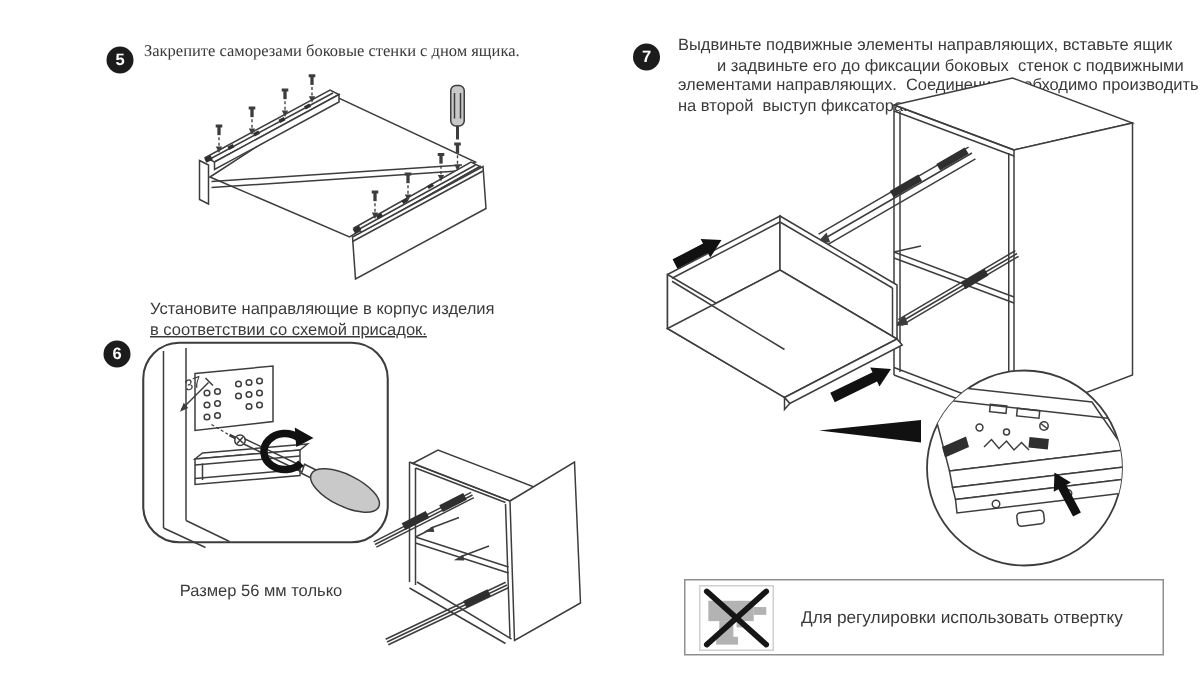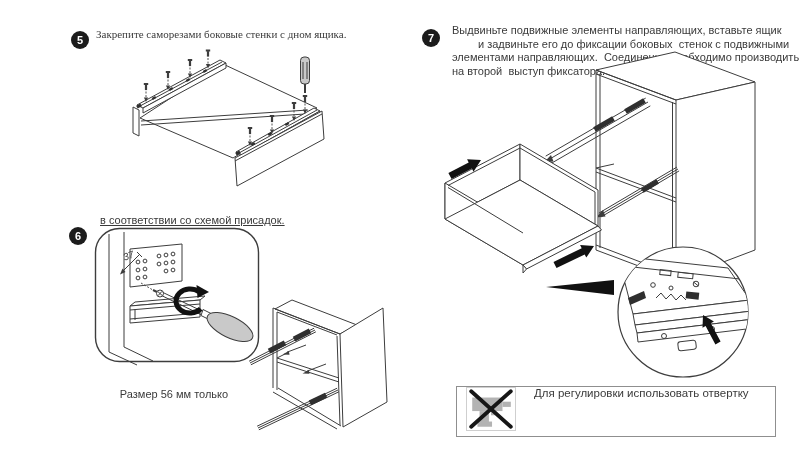--- a/index.html
+++ b/index.html
@@ -4,21 +4,21 @@
 <style>
   html,body{margin:0;padding:0;background:#fff;}
   .page{position:relative;width:800px;height:450px;background:#ffffff;overflow:hidden;
         font-family:"Liberation Sans","DejaVu Sans",sans-serif;color:#3a3a3a;}
   .badge{position:absolute;width:18px;height:18px;border-radius:50%;background:#1c1c1c;
          color:#fff;font-size:11px;font-weight:bold;display:flex;align-items:center;justify-content:center;}
   .txt{position:absolute;font-size:11px;line-height:13.5px;white-space:pre;}
   .note{position:absolute;left:84px;top:361px;width:180px;text-align:center;font-size:11px;line-height:13.5px;white-space:pre;}
   .illus{position:absolute;}
   .warn-box{position:absolute;left:456px;top:386px;width:318px;height:49px;border:1px solid #8f8f8f;
-            display:flex;align-items:flex-start;background:#fff;}
+            display:flex;align-items:center;background:#fff;}
   .warn-icon{width:48px;height:42px;border:1px solid #cfcfcf;margin-left:9px;flex:0 0 auto;}
   .warn-text{margin-left:18px;font-size:11.5px;white-space:pre;}
   svg{display:block;}
   .ln{stroke:#3d3d3d;stroke-width:1;fill:none;}
   .fw{fill:#ffffff;stroke:#3d3d3d;stroke-width:1;}
   .dk{fill:#2f2f2f;stroke:none;}
 </style>
 </head>
 <body>
 
@@ -83,20 +83,21 @@
       <line class="ln" x1="195" y1="16" x2="195" y2="33"></line>
       <line class="ln" x1="199" y1="16" x2="199" y2="33"></line>
       <line x1="197" y1="38" x2="197" y2="47" stroke="#3d3d3d" stroke-width="2"></line>
     </g>
     <use href="#scr5" x="197" y="49"></use>
   </svg>
 
   <div class="badge" style="left:69px;top:227px;">
     <span>6</span>
   </div>
+  <div class="txt" style="left:100px;top:200px;">Установите направляющие в корпус изделия</div>
   <div class="txt" style="left:100px;top:213.5px;text-decoration:underline;">в соответствии со схемой присадок.</div>
 
   <svg class="illus" style="left:93px;top:226px;" width="172" height="140" viewBox="0 0 172 140">
     <rect x="2.5" y="2.5" width="163" height="133" rx="24" fill="#fff" stroke="#3d3d3d" stroke-width="1.4"></rect>
 
     <g>
       <line class="ln" x1="16" y1="8" x2="16" y2="126"></line>
       <line class="ln" x1="31" y1="6" x2="31" y2="121"></line>
       <line class="ln" x1="31" y1="121" x2="60" y2="135"></line>
       <line class="ln" x1="16" y1="126" x2="44" y2="139"></line>

